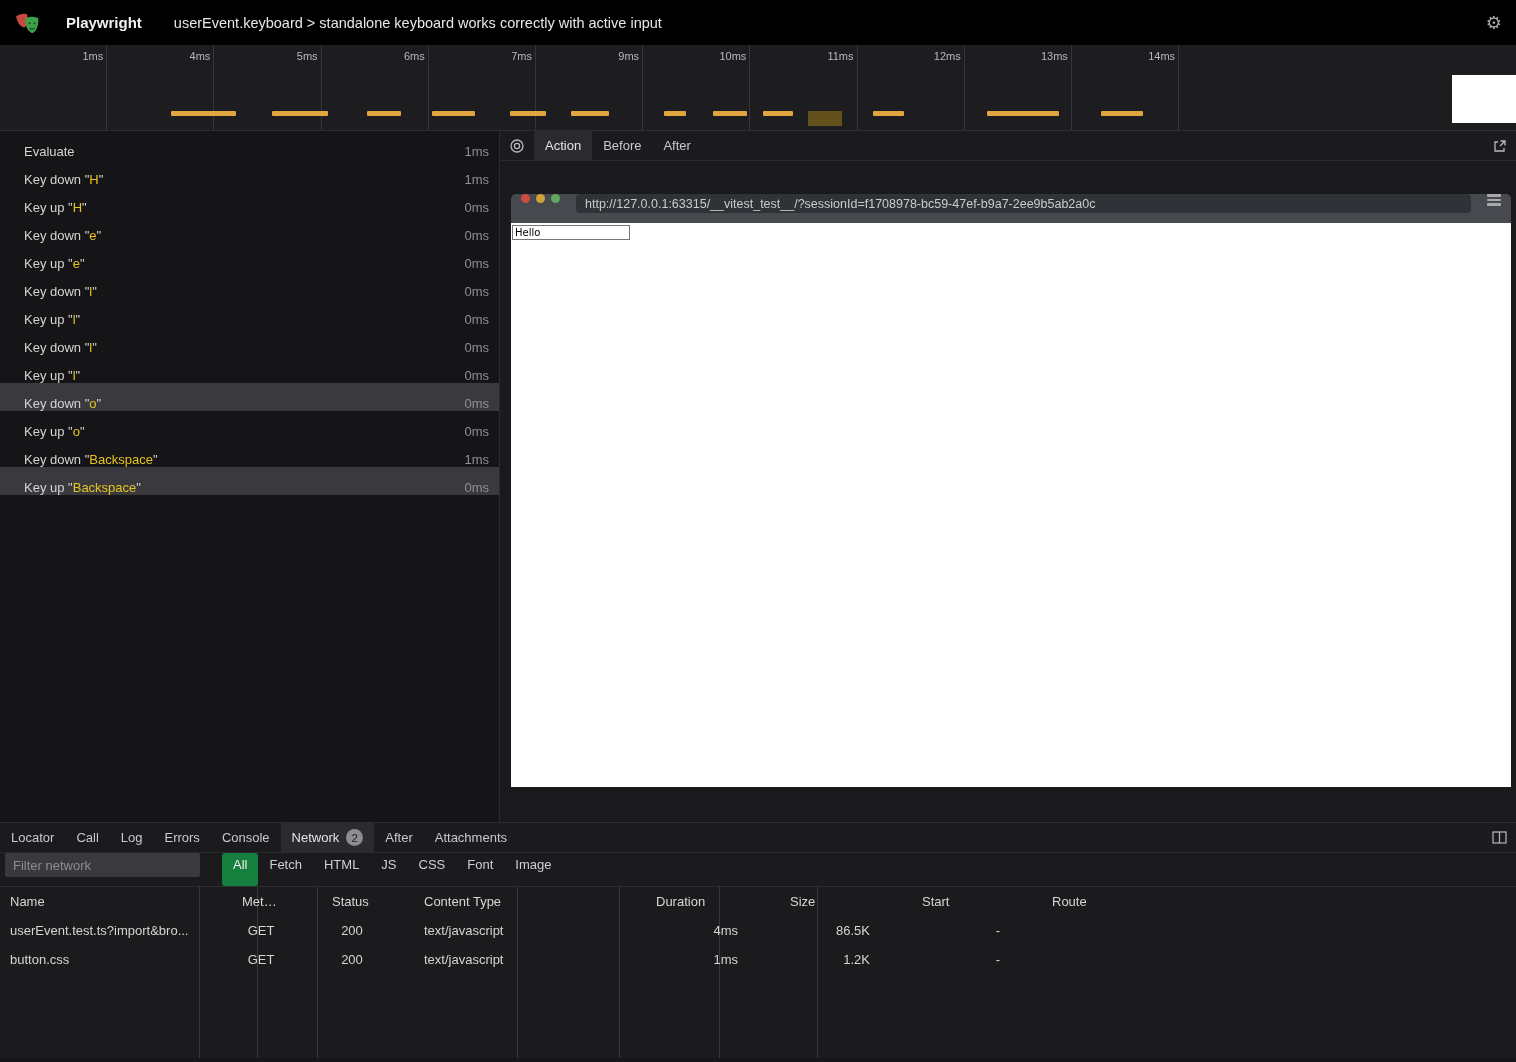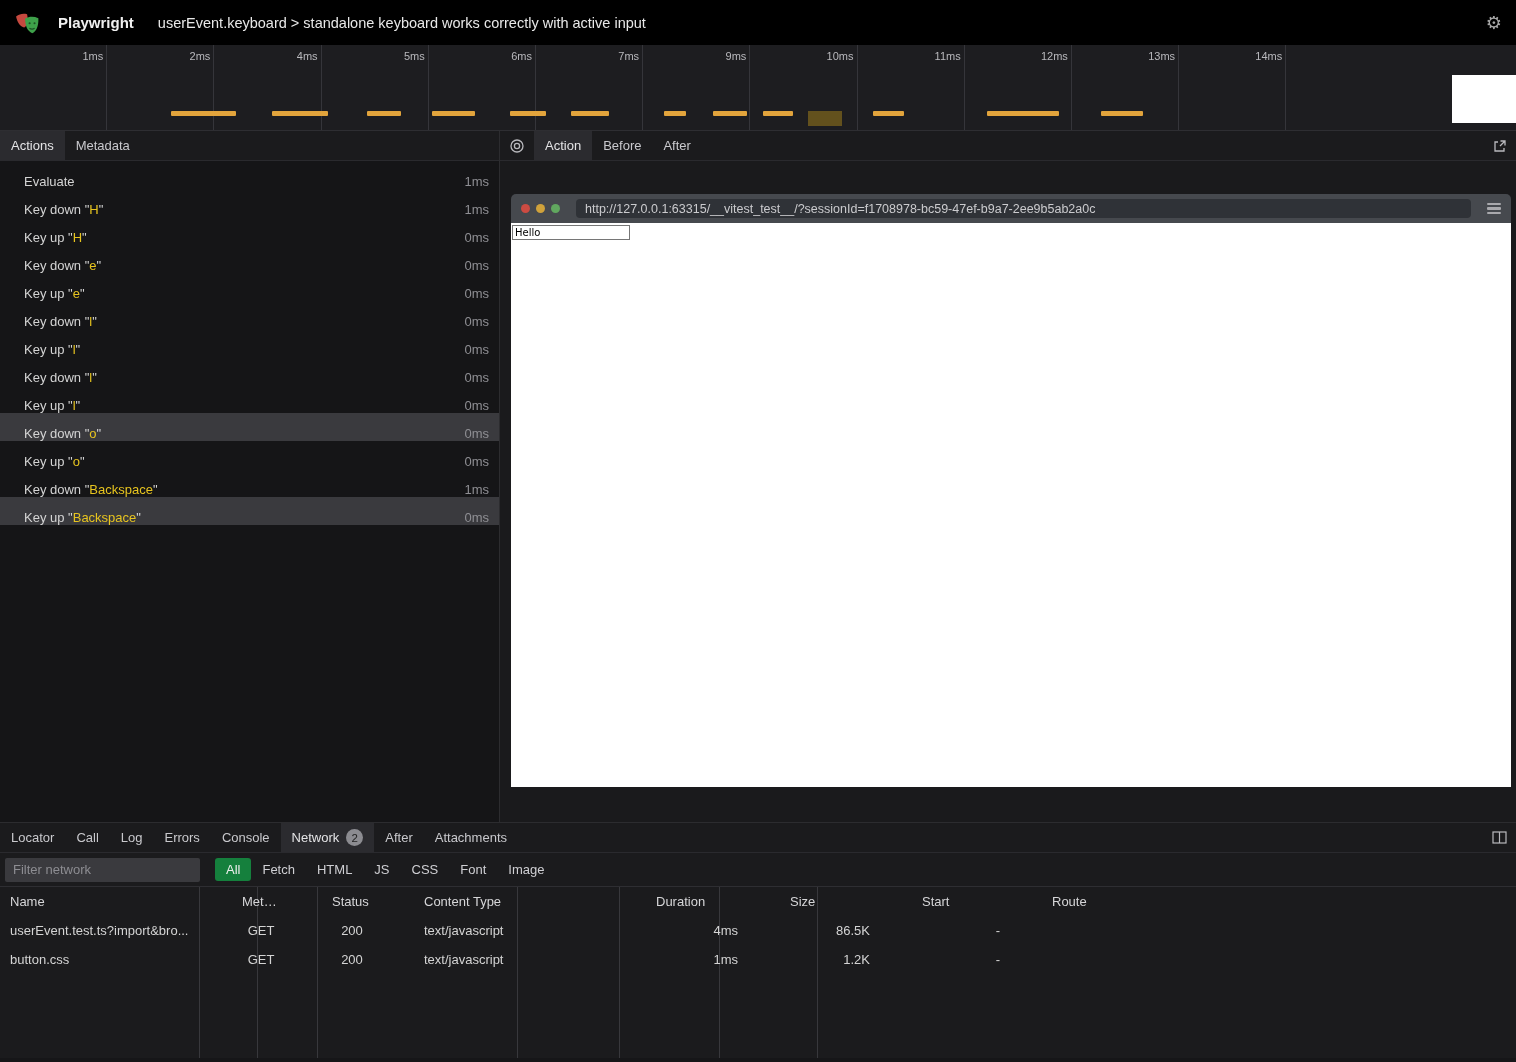--- a/index.html
+++ b/index.html
@@ -1,20 +1,20 @@
 <!DOCTYPE html>
 <html><head>
 <meta charset="utf-8">
 <style>
   * { margin:0; padding:0; box-sizing:border-box; }
   html,body { width:1516px; height:1062px; overflow:hidden; background:#161618;
     font-family:"Liberation Sans","DejaVu Sans",sans-serif; font-size:13px; color:#d4d4d4; }
 
   
-  .header { height:45px; background:#000; display:flex; align-items:center; padding:12px 14px; gap:16px; }
+  .header { height:45px; background:#000; display:flex; align-items:center; padding:12px 14px; gap:24px; }
   .logo { width:28px; height:28px; flex:0 0 auto; }
   .app-title { font-weight:bold; font-size:15px; color:#f0f0f0; }
   .test-title { font-size:14.5px; color:#e8e8e8; margin-left:8px; }
   .header-spacer { flex:1; }
   .gear { color:#a8a8a8; font-size:18px; line-height:1; cursor:pointer; }
 
   
   .timeline { position:relative; height:86px; background:#1d1d20; border-bottom:1px solid #2e2e32; overflow:hidden; }
   .tl-grid { position:absolute; inset:0; display:flex; }
   .tl-cell { width:107.2px; flex:0 0 auto; border-right:1px solid #35353a; position:relative; }
@@ -36,32 +36,32 @@
   .action-list { flex:1; overflow:hidden; }
   .action-row { height:28px; display:flex; align-items:flex-end; padding:0 10px 0 24px; cursor:pointer; }
   .action-row.hl { background:#3a3a3e; }
   .action-key { color:#e7c41f; }
   .action-quote { color:#d4d4d4; }
   .action-dur { margin-left:auto; color:#8f8f94; }
 
   
   .snapshot-wrap { position:relative; flex:1; }
   .snapshot { position:absolute; left:11px; right:5px; top:33px; height:593px; display:flex; flex-direction:column; }
-  .chrome { height:29px; background:#46494e; border-radius:5px 5px 0 0; display:flex; align-items:center; padding:0 10px; gap:6px; flex:0 0 auto; }
+  .chrome { height:29px; background:#46494e; border-radius:5px 5px 0 0; display:flex; padding:0 10px; gap:6px; flex:0 0 auto; }
   .light { width:9px; height:9px; border-radius:50%; }
   .url-box { flex:1; margin:0 10px; height:19px; background:#2f3237; border-radius:4px; display:flex; align-items:center; padding:0 9px; color:#cbcbce; font-size:12.5px; overflow:hidden; white-space:nowrap; }
   .burger { width:14px; display:flex; flex-direction:column; gap:2px; cursor:pointer; }
   .burger span { height:2.5px; background:#a9a9ad; border-radius:1px; }
   .page { flex:1; background:#fff; position:relative; }
   .page-input { position:absolute; left:1px; top:2px; width:118px; height:15px; border:1px solid #767676; background:#fff; color:#000; font-size:10px; font-family:"DejaVu Sans",sans-serif; padding:0 2px; }
 
   
   .bottom { height:236px; border-top:1px solid #2c2c2f; background:#1b1b1d; display:flex; flex-direction:column; }
   .badge { width:17px; height:17px; border-radius:50%; background:#8c8c91; color:#222; font-size:11.5px; display:inline-flex; align-items:center; justify-content:center; margin-left:7px; }
-  .filter-row { height:34px; display:flex; align-items:center; padding:0 5px; gap:5px; border-bottom:1px solid #2e2e32; flex:0 0 auto; }
+  .filter-row { height:34px; display:flex; padding:0 5px; gap:12px; border-bottom:1px solid #2e2e32; flex:0 0 auto; }
   .filter-input { width:195px; height:24px; background:#3a3a3e; border:none; border-radius:2px; color:#d4d4d4; padding:0 8px; font-size:13px; outline:none; }
   .filter-input::placeholder { color:#8d8d92; }
   .chips { display:flex; margin-left:10px; }
   .chip { padding:4px 11px; border-radius:3px; color:#cfcfd3; cursor:pointer; }
   .chip.selected { background:#15803d; color:#eee; }
 
   .net-table { position:relative; flex:1; overflow:hidden; }
   .col-underlay { position:absolute; inset:0; display:grid; grid-template-columns:200px 58px 60px 200px 102px 100px 98px 1fr; }
   .col-underlay div { border-right:1px solid #38383c; }
   .col-underlay div:last-child { border-right:none; }
@@ -88,23 +88,20 @@
   <span class="app-title">Playwright</span>
   <span class="test-title">userEvent.keyboard &gt; standalone keyboard works correctly with active input</span>
   <span class="header-spacer"></span>
   <span class="gear">⚙</span>
 </div>
 
 <div class="timeline">
   <div class="tl-grid" id="tl-grid">
       <div class="tl-cell">
         <span class="tl-label">1ms</span>
-      </div>
-      <div class="tl-cell">
-        <span class="tl-label">2ms</span>
       </div>
       <div class="tl-cell">
         <span class="tl-label">4ms</span>
       </div>
       <div class="tl-cell">
         <span class="tl-label">5ms</span>
       </div>
       <div class="tl-cell">
         <span class="tl-label">6ms</span>
       </div>
@@ -145,28 +142,20 @@
       <div class="tl-bar" style="left: 987px; width: 72px; background: rgb(226, 164, 60);"></div>
       <div class="tl-bar" style="left: 1101px; width: 42px; background: rgb(226, 164, 60);"></div>
     </div>
   <div class="tl-selection" id="tl-selection" style="left: 808px; width: 34px; background: rgb(99, 81, 29);"></div>
   <div class="tl-thumb" id="tl-thumb" style="left: 1452px; width: 64px;"></div>
 </div>
 
 <div class="main">
 
   <div class="left-panel">
-    <div class="tabbar" id="actions-tabbar">
-        <span class="tab selected">
-          <span>Actions</span>
-        </span>
-        <span class="tab">
-          <span>Metadata</span>
-        </span>
-      </div>
     <div class="action-list" id="action-list">
         <div class="action-row">
           <span>Evaluate</span>
           <span class="action-dur">1ms</span>
         </div>
         <div class="action-row">
           <span>Key down</span>
           <span class="action-quote">&nbsp;"</span>
           <span class="action-key" style="color: rgb(231, 196, 31);">H</span>
           <span class="action-quote">"</span>

